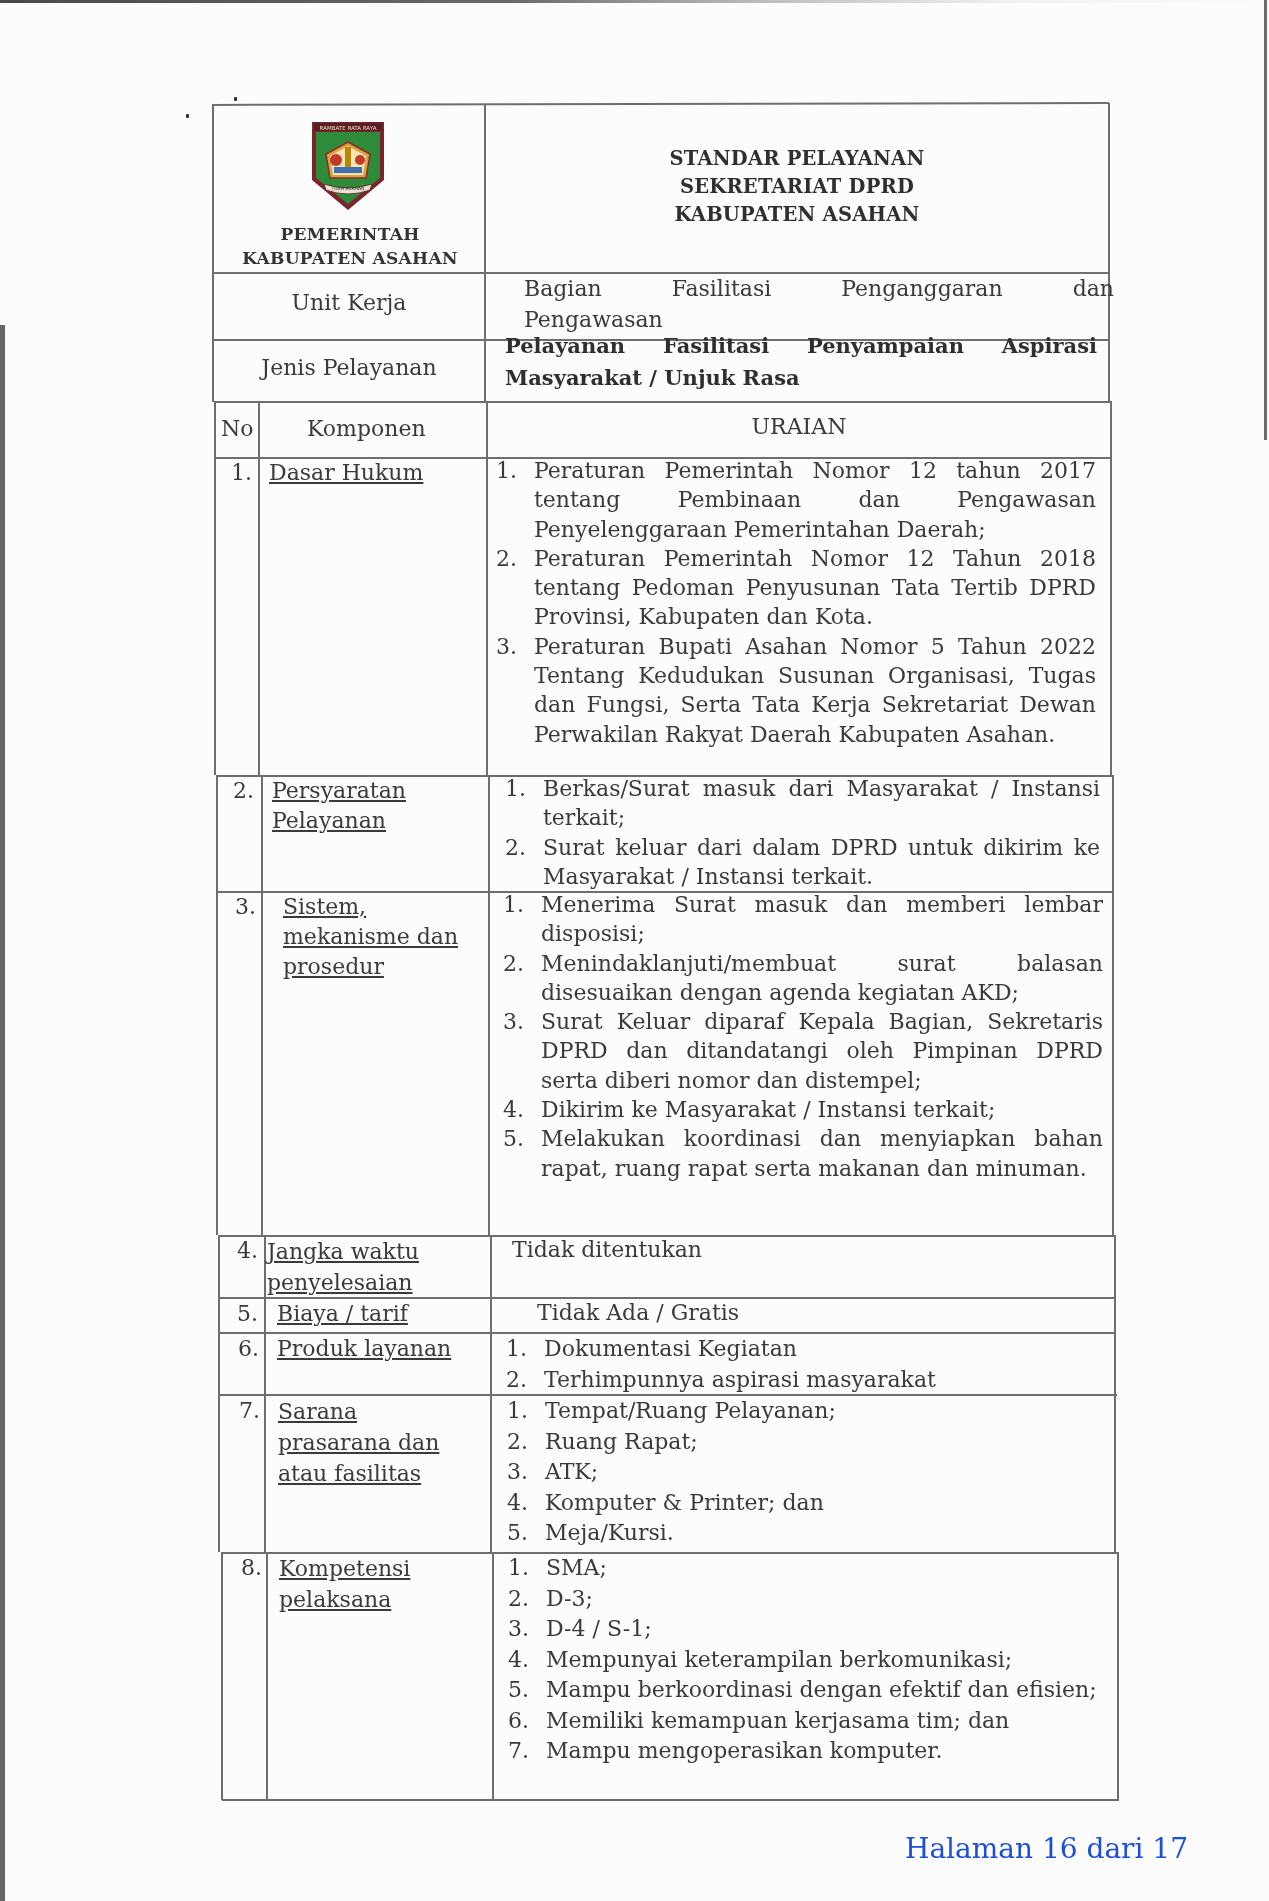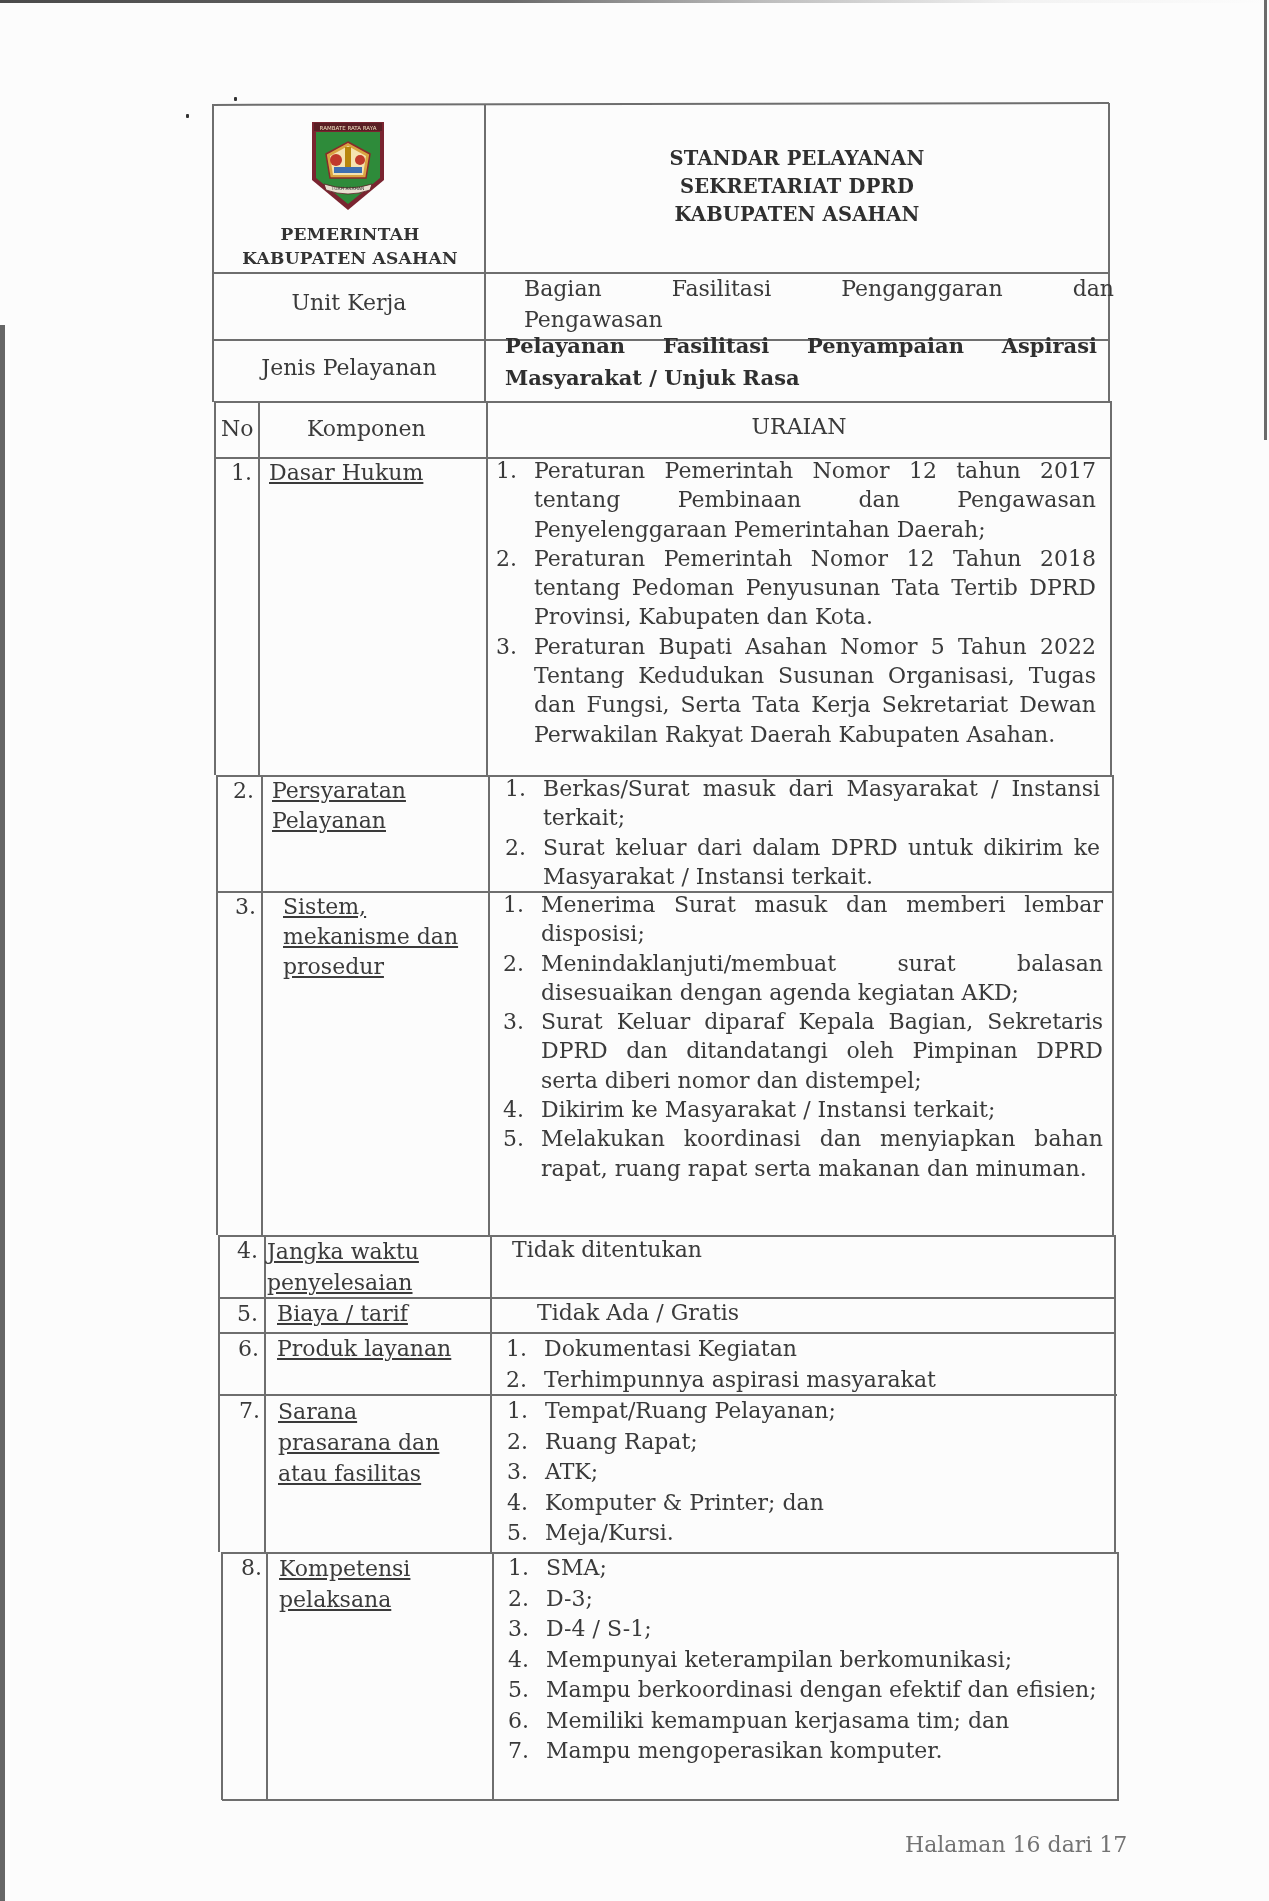--- a/index.html
+++ b/index.html
@@ -31,21 +31,21 @@
     .meta-value.bold { font-weight: bold; font-size: 21px; color: #2f2f2f; }
 
     .hdr { position: absolute; font-size: 22px; color: #3a3a3a; }
     .rn { position: absolute; font-size: 22px; line-height: 30px; text-align: right; color: #3a3a3a; }
     .comp { position: absolute; font-size: 22px; line-height: 30px; color: #3a3a3a; text-decoration: underline; }
     .list { position: absolute; font-size: 22px; line-height: 29.3px; color: #3a3a3a; margin: 0; padding: 0; list-style: none; }
     .list li { position: relative; padding-left: 38px; text-align: justify; }
     .list li .num { position: absolute; left: 0; top: 0; }
     .plain { position: absolute; font-size: 22px; line-height: 30px; color: #3a3a3a; }
 
-    .footer { position: absolute; left: 905px; top: 1832px; font-size: 22px; color: #737373; }
+    .footer { position: absolute; left: 905px; top: 1832px; font-size: 28px; color: #1d4ed8; }
   </style>
 </head>
 <body>
 
 <div class="doc">
   <div class="scan-top"></div>
   <div class="scan-right"></div>
   <div class="scan-left"></div>
   <div class="speck" style="left:186px;top:114px;"></div>
   <div class="speck" style="left:234px;top:97px;"></div>

